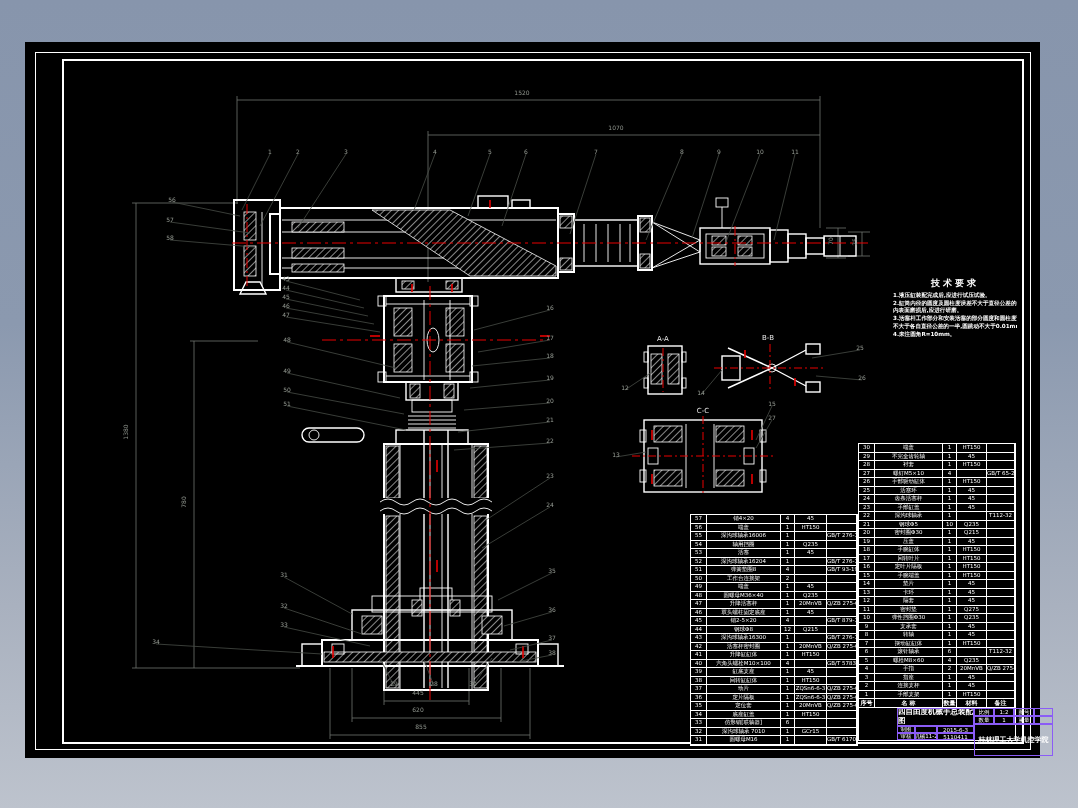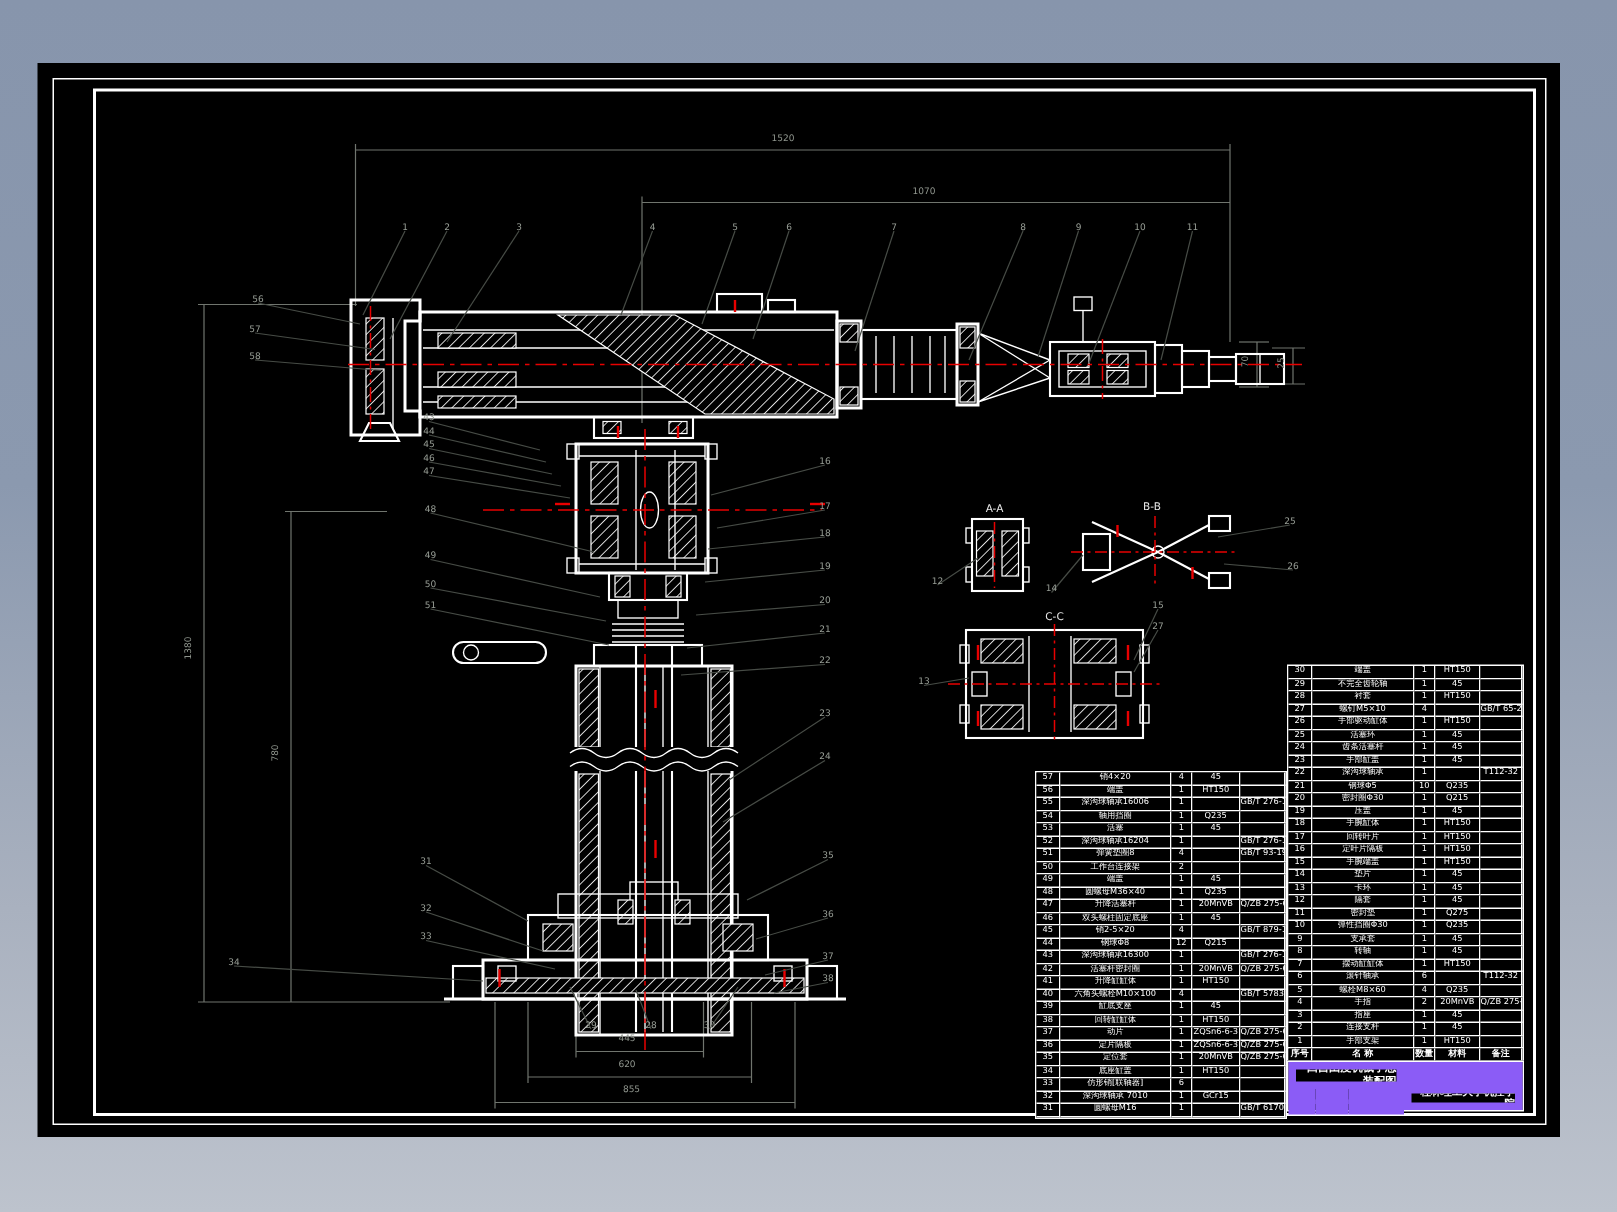--- a/index.html
+++ b/index.html
@@ -31,21 +31,21 @@
   .parts-table{position:absolute;display:grid;background:#000;border:1px solid #fff;box-sizing:border-box;}
   .cell{box-sizing:border-box;border-right:1px solid #fff;border-bottom:1px solid #fff;
     background:#000;color:#fff;font-size:5.5px;line-height:7.4px;text-align:center;
     overflow:hidden;white-space:nowrap;}
   .bold .cell{font-weight:bold;font-size:6px;}
   #table-left{left:690px;top:514px;width:168px;}
   #table-right{left:858px;top:443px;width:158px;}
   #table-right-header{left:858px;top:698px;width:158px;}
   
   #title-block{position:absolute;left:858px;top:707px;width:158px;height:34px;border:1px solid #fff;box-sizing:border-box;color:#fff;background:#000;}
-  .tb-cell{position:absolute;box-sizing:border-box;border:5px solid #8b5cf6;display:flex;align-items:center;justify-content:center;font-size:5.5px;overflow:hidden;white-space:nowrap;text-align:right;}
+  .tb-cell{position:absolute;box-sizing:border-box;border:1px solid #8b5cf6;display:flex;align-items:center;justify-content:center;font-size:5.5px;overflow:hidden;white-space:nowrap;text-align:left;margin-left:38px;}
   .tb-title{font-size:7.5px;font-weight:bold;white-space:normal;line-height:1.15;}
   .tb-org{font-size:7px;font-weight:bold;white-space:normal;line-height:1.15;}
 </style>
 </head>
 <body>
 
 <div id="canvas">
   <div id="sheet">
     <div class="frame-thin"></div>
     <div class="frame-thick"></div>
@@ -298,20 +298,29 @@
         <line x1="772" y1="406" x2="756" y2="440" class="leader"></line>
         <line x1="860" y1="350" x2="812" y2="358" class="leader"></line>
         <line x1="862" y1="380" x2="816" y2="376" class="leader"></line>
         <line x1="772" y1="420" x2="756" y2="448" class="leader"></line>
         <line x1="394" y1="686" x2="380" y2="658" class="leader"></line>
         <line x1="434" y1="686" x2="424" y2="660" class="leader"></line>
         <line x1="473" y1="686" x2="492" y2="658" class="leader"></line>
       </g>
   </svg>
 
+  <div id="tech-req">
+    <div class="tr-title">技术要求</div>
+    <div class="tr-line">1.液压缸装配完成后,应进行试压试验。</div>
+    <div class="tr-line">2.缸筒内径的圆度及圆柱度误差不大于直径公差的一半,</div>
+    <div class="tr-line">  内表面磨损后,应进行研磨。</div>
+    <div class="tr-line">3.活塞杆工作部分和安装活塞的部分圆度和圆柱度误差</div>
+    <div class="tr-line">  不大于各自直径公差的一半,圆跳动不大于0.01mm。</div>
+    <div class="tr-line">4.未注圆角R=10mm。</div>
+  </div>
 
   <div id="table-left" class="parts-table" style="grid-template-columns: 16px 74px 14px 32px 30px; grid-auto-rows: 8.5px;">
       <div class="cell">57</div>
       <div class="cell">销4×20</div>
       <div class="cell">4</div>
       <div class="cell">45</div>
       <div class="cell"></div>
       <div class="cell">56</div>
       <div class="cell">端盖</div>
       <div class="cell">1</div>
@@ -612,21 +621,21 @@
     <div class="tb-cell" style="left:18px;top:25px;width:22px;height:7px;">机械11-2</div>
     <div class="tb-cell" style="left:40px;top:25px;width:37px;height:7px;">5110411</div>
     <div class="tb-cell" style="left:77px;top:0;width:20px;height:8px;">比例</div>
     <div class="tb-cell" style="left:97px;top:0;width:20px;height:8px;">1:2</div>
     <div class="tb-cell" style="left:117px;top:0;width:20px;height:8px;">图号</div>
     <div class="tb-cell" style="left:137px;top:0;width:19px;height:8px;"></div>
     <div class="tb-cell" style="left:77px;top:8px;width:20px;height:8px;">数量</div>
     <div class="tb-cell" style="left:97px;top:8px;width:20px;height:8px;">1</div>
     <div class="tb-cell" style="left:117px;top:8px;width:20px;height:8px;">重量</div>
     <div class="tb-cell" style="left:137px;top:8px;width:19px;height:8px;"></div>
-    <div class="tb-cell tb-org" style="left:77px;top:16px;width:79px;height:16px;">桂林理工大学机控学院</div>
+    <div class="tb-cell tb-org" style="left:77px;top:16px;width:79px;height:32px;">桂林理工大学机控学院</div>
   </div>
 
   <div id="annotation-layer">
     <span class="viewlabel" style="left:663px;top:339px;">A-A</span>
     <span class="viewlabel" style="left:768px;top:338px;">B-B</span>
     <span class="viewlabel" style="left:703px;top:411px;">C-C</span>
   <span class="balloon" style="left: 270px; top: 152px;">1</span>
       <span class="balloon" style="left: 298px; top: 152px;">2</span>
       <span class="balloon" style="left: 346px; top: 152px;">3</span>
       <span class="balloon" style="left: 435px; top: 152px;">4</span>

